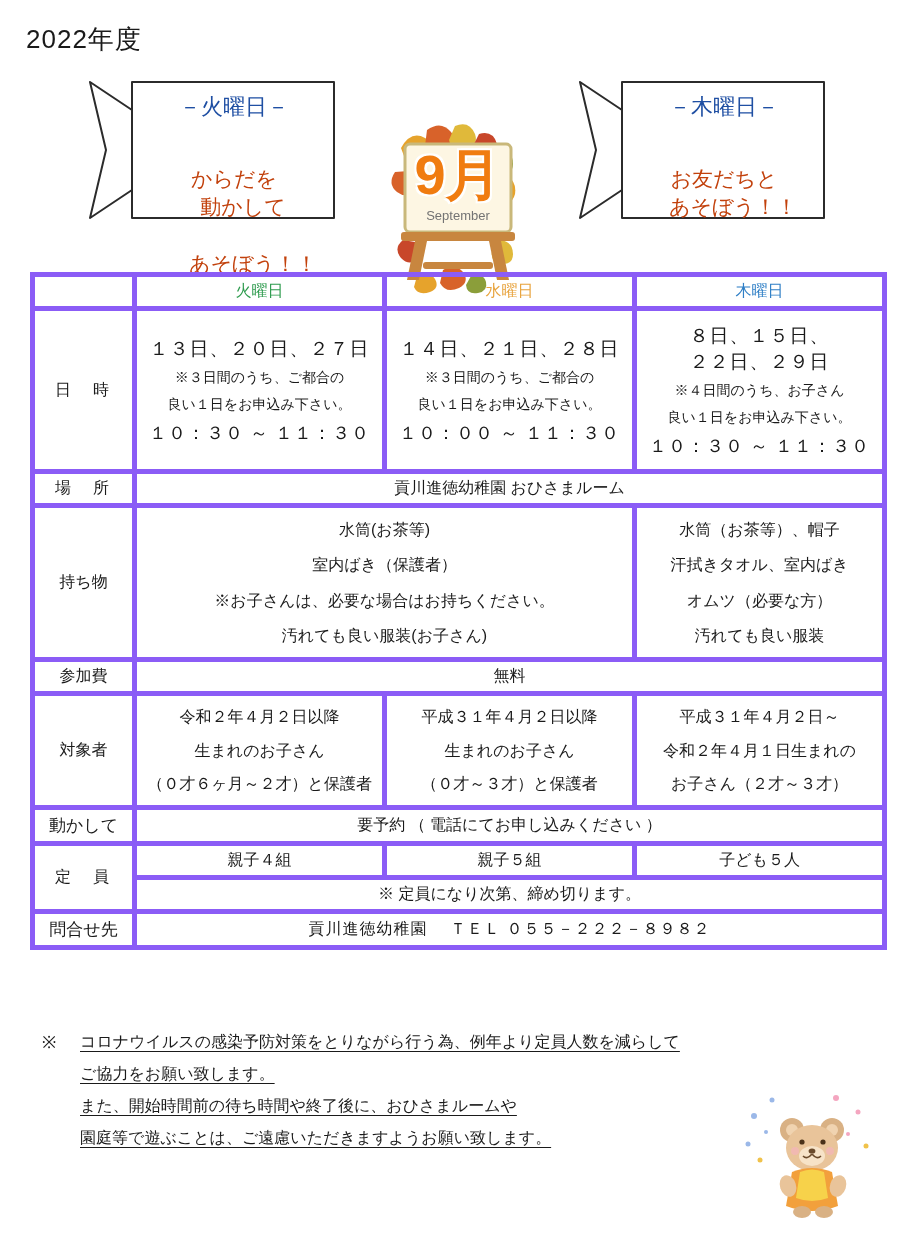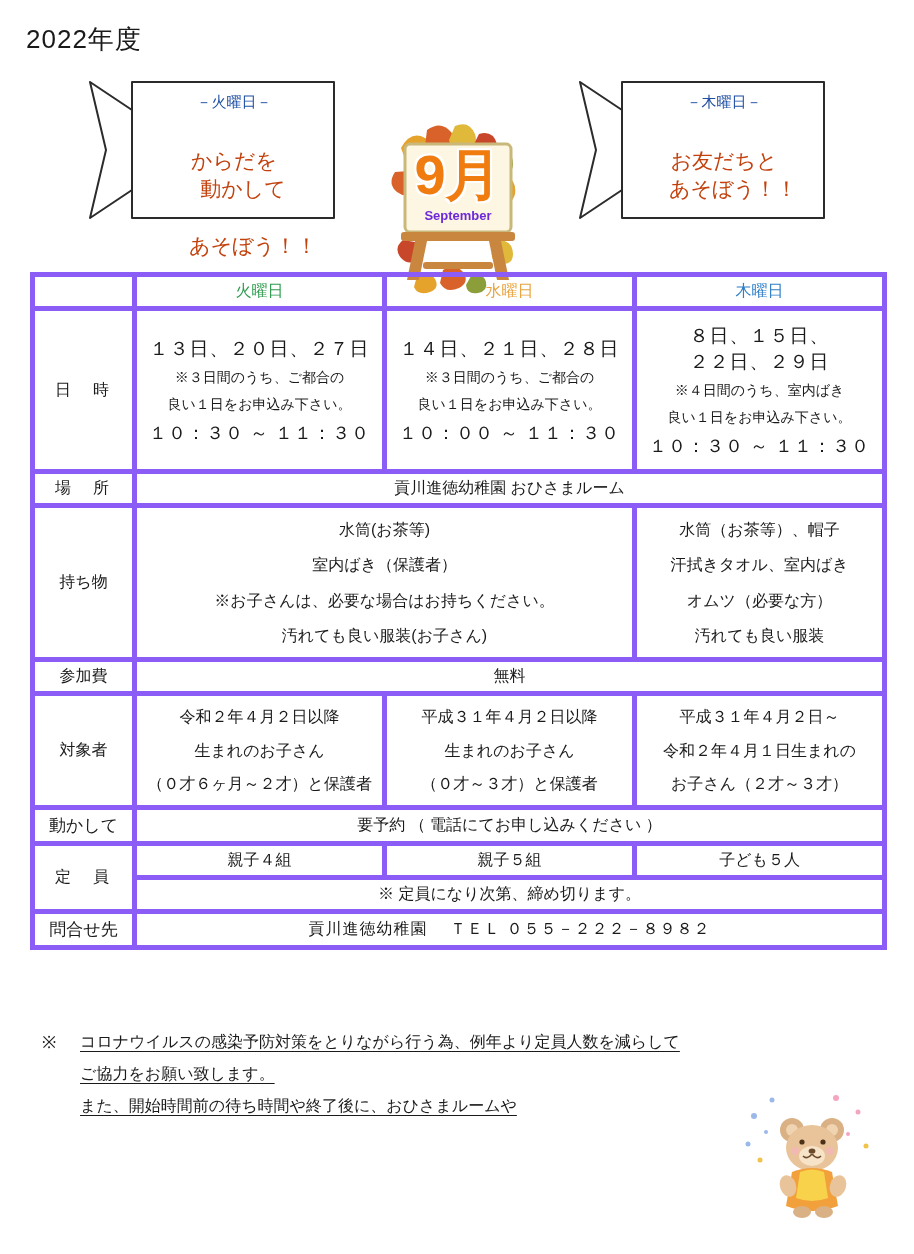--- a/index.html
+++ b/index.html
@@ -50,23 +50,23 @@
   }
   .ribbon-text {
     position: absolute;
     left: 46px;
     top: 12px;
     width: 200px;
     text-align: center;
     line-height: 1.35;
   }
   .ribbon-day {
-    font-size: 15px;
+    font-size: 22px;
     color: #1f4fa3;
-    margin-bottom: 6px;
+    margin-bottom: 15px;
   }
   .ribbon-msg {
     font-size: 21px;
     color: #c2410c;
     white-space: pre-line;
     text-align: center;
   }
   .ribbon-msg .l2 { padding-left: 18px; display:block; }
   .ribbon-msg .l3 { padding-left: 38px; display:block; }
 
@@ -87,22 +87,22 @@
     font-weight: bold;
     color: #f07c10;
     text-shadow: 2px 2px 0 #ffffff, -2px 2px 0 #ffffff, 2px -2px 0 #ffffff, -2px -2px 0 #ffffff;
   }
   .month-en {
     position: absolute;
     left: 0; top: 88px;
     width: 150px;
     text-align: center;
     font-size: 13px;
-    font-weight: bold;
-    color: #6d28d9;
+    font-weight: normal;
+    color: #737373;
   }
 
   
   table.schedule {
     position: absolute;
     left: 30px;
     top: 272px;
     width: 853px;
     border-collapse: collapse;
     table-layout: fixed;
@@ -311,21 +311,21 @@
       </td>
       <td>
         <div class="dates">１４日、２１日、２８日</div>
         <div class="note">※３日間のうち、ご都合の</div>
         <div class="note">良い１日をお申込み下さい。</div>
         <div class="time">１０：００ ～ １１：３０</div>
       </td>
       <td>
         <div class="dates" style="padding-bottom:0">８日、１５日、</div>
         <div class="dates" style="padding-top:0">２２日、２９日</div>
-        <div class="note">※４日間のうち、室内ばき</div>
+        <div class="note">※４日間のうち、お子さん</div>
         <div class="note">良い１日をお申込み下さい。</div>
         <div class="time">１０：３０ ～ １１：３０</div>
       </td>
     </tr>
 
     <tr>
       <td class="label-cell">場　所</td>
       <td class="place" colspan="3">貢川進徳幼稚園 おひさまルーム</td>
     </tr>
 
@@ -390,20 +390,21 @@
     </tr>
   </tbody>
 </table>
 
 <div class="footnote">
   <span class="mark">※</span>
   <div class="lines">
     <div>コロナウイルスの感染予防対策をとりながら行う為、例年より定員人数を減らして</div>
     <div>ご協力をお願い致します。</div>
     <div>また、開始時間前の待ち時間や終了後に、おひさまルームや</div>
+    <div>園庭等で遊ぶことは、ご遠慮いただきますようお願い致します。</div>
   </div>
 </div>
 
 <div class="bear">
   <svg width="150" height="140" viewBox="0 0 150 140">
 
     <g fill="#9bb8e8">
       <circle cx="14" cy="30" r="3"></circle>
       <circle cx="32" cy="14" r="2.5"></circle>
       <circle cx="8" cy="58" r="2.5"></circle>

